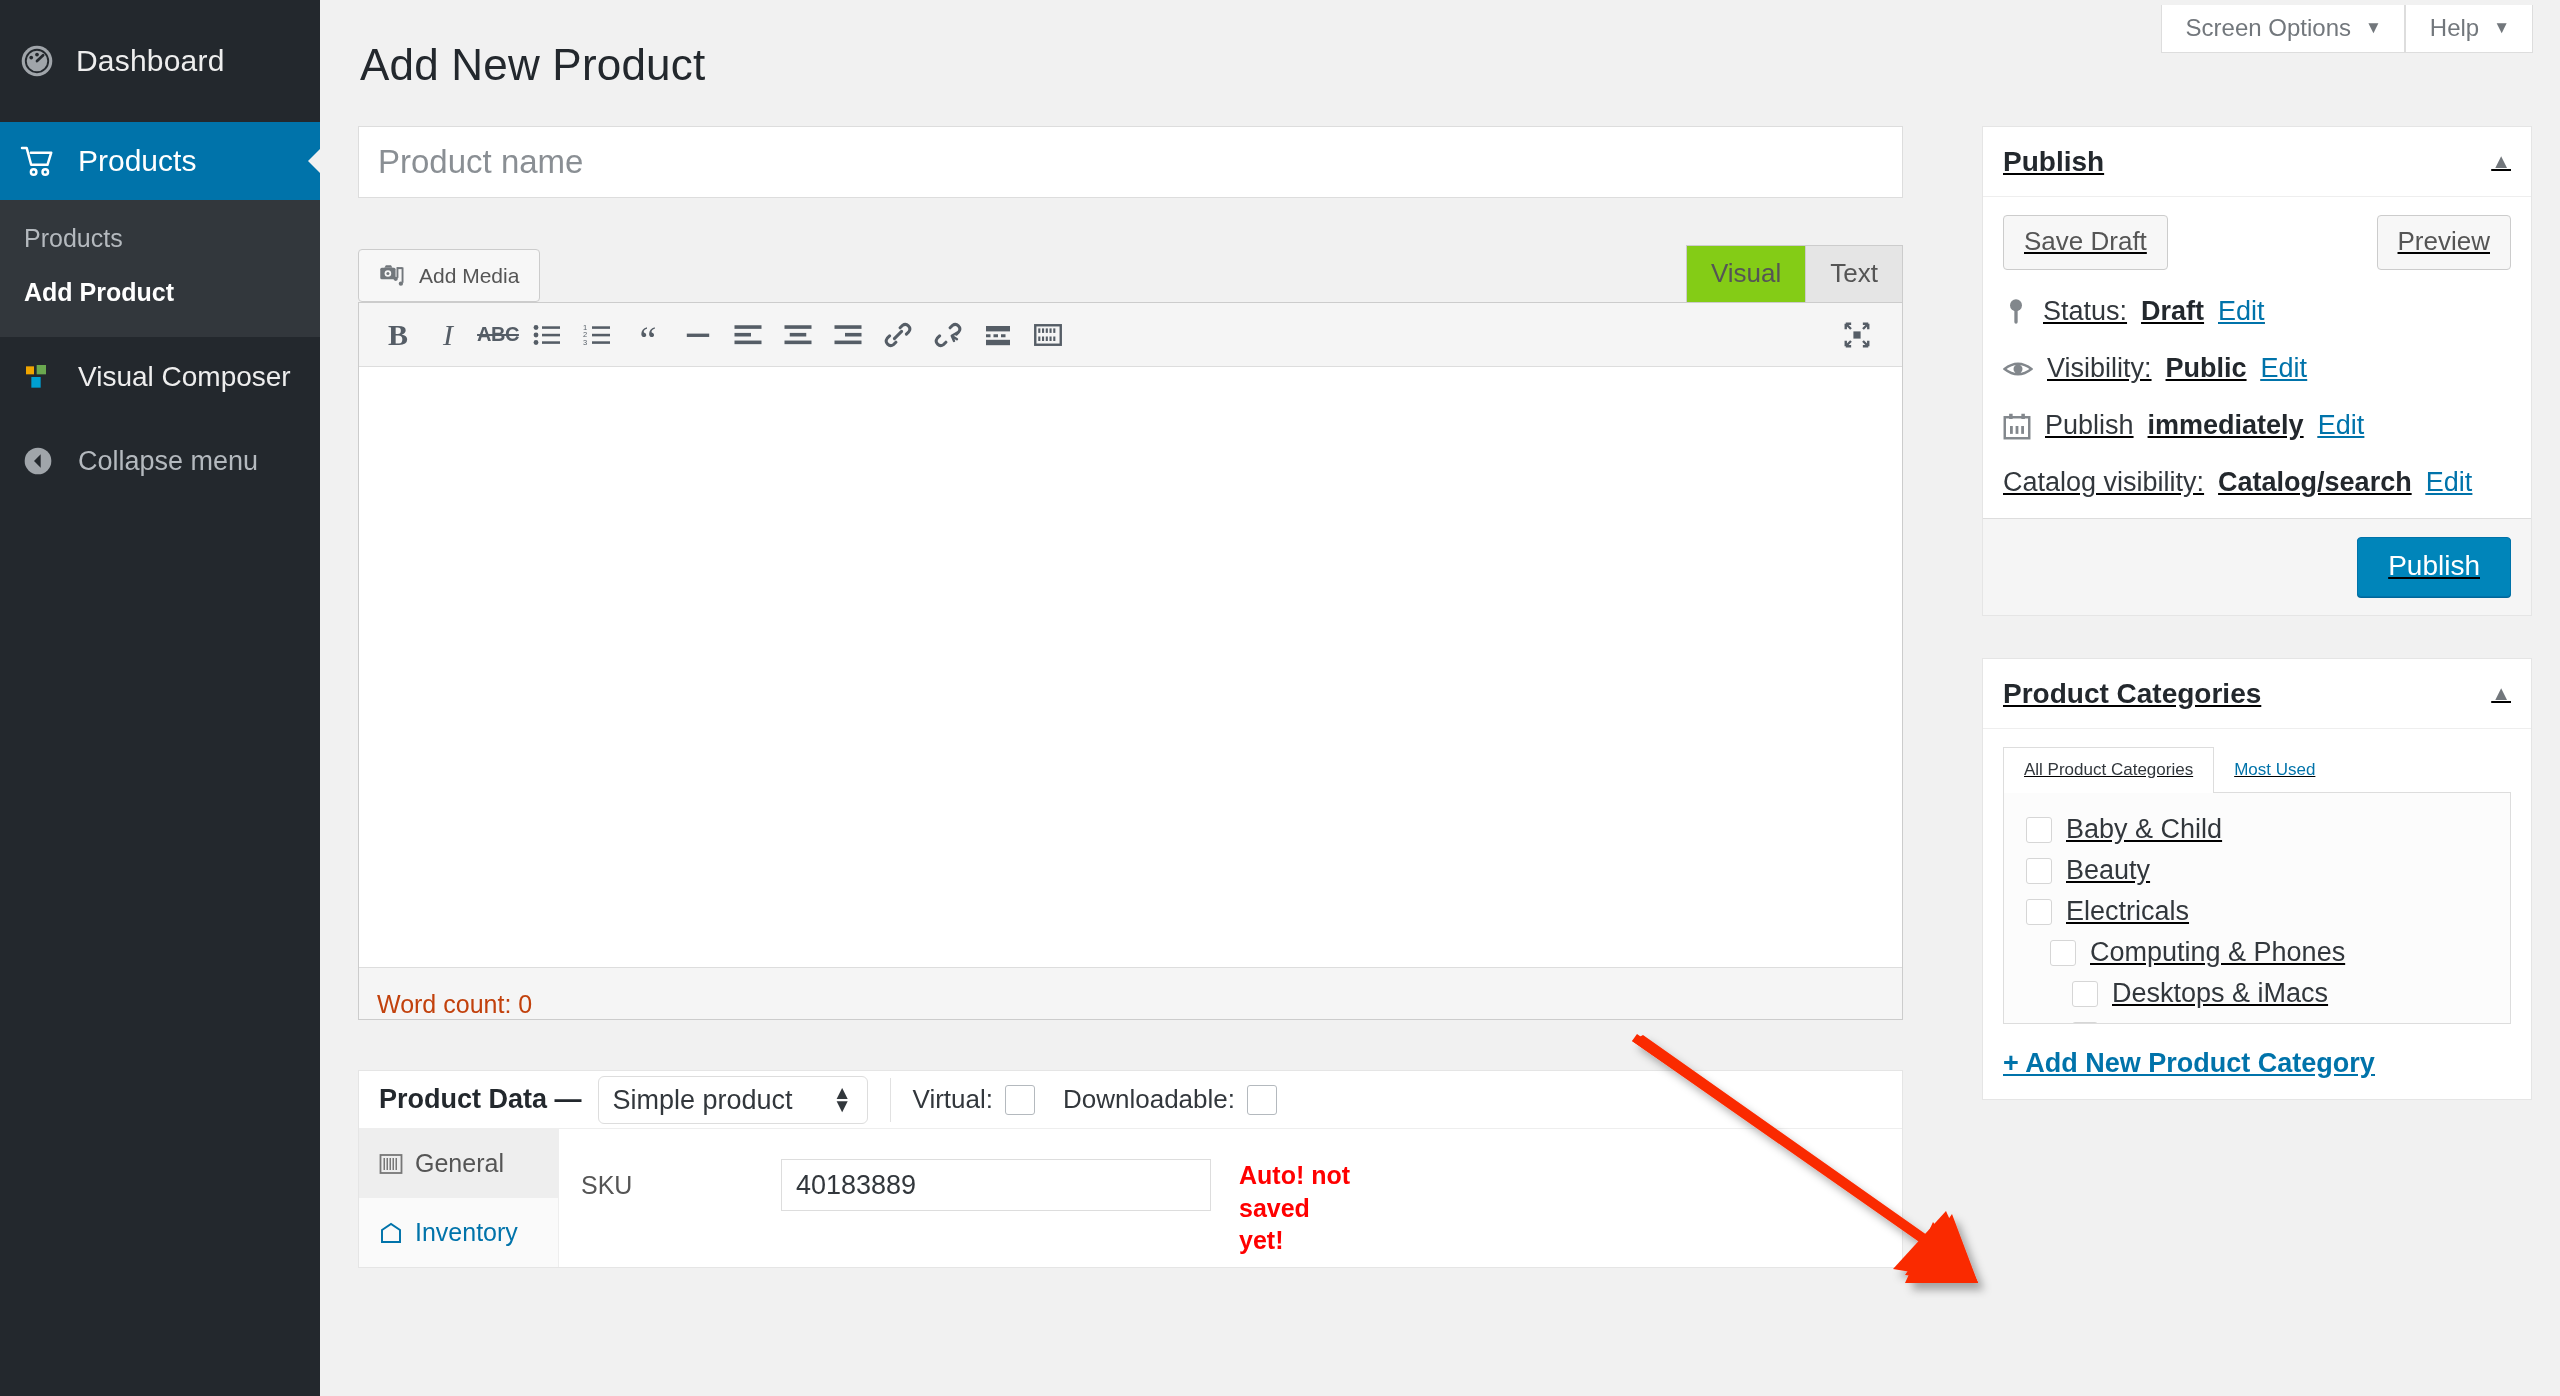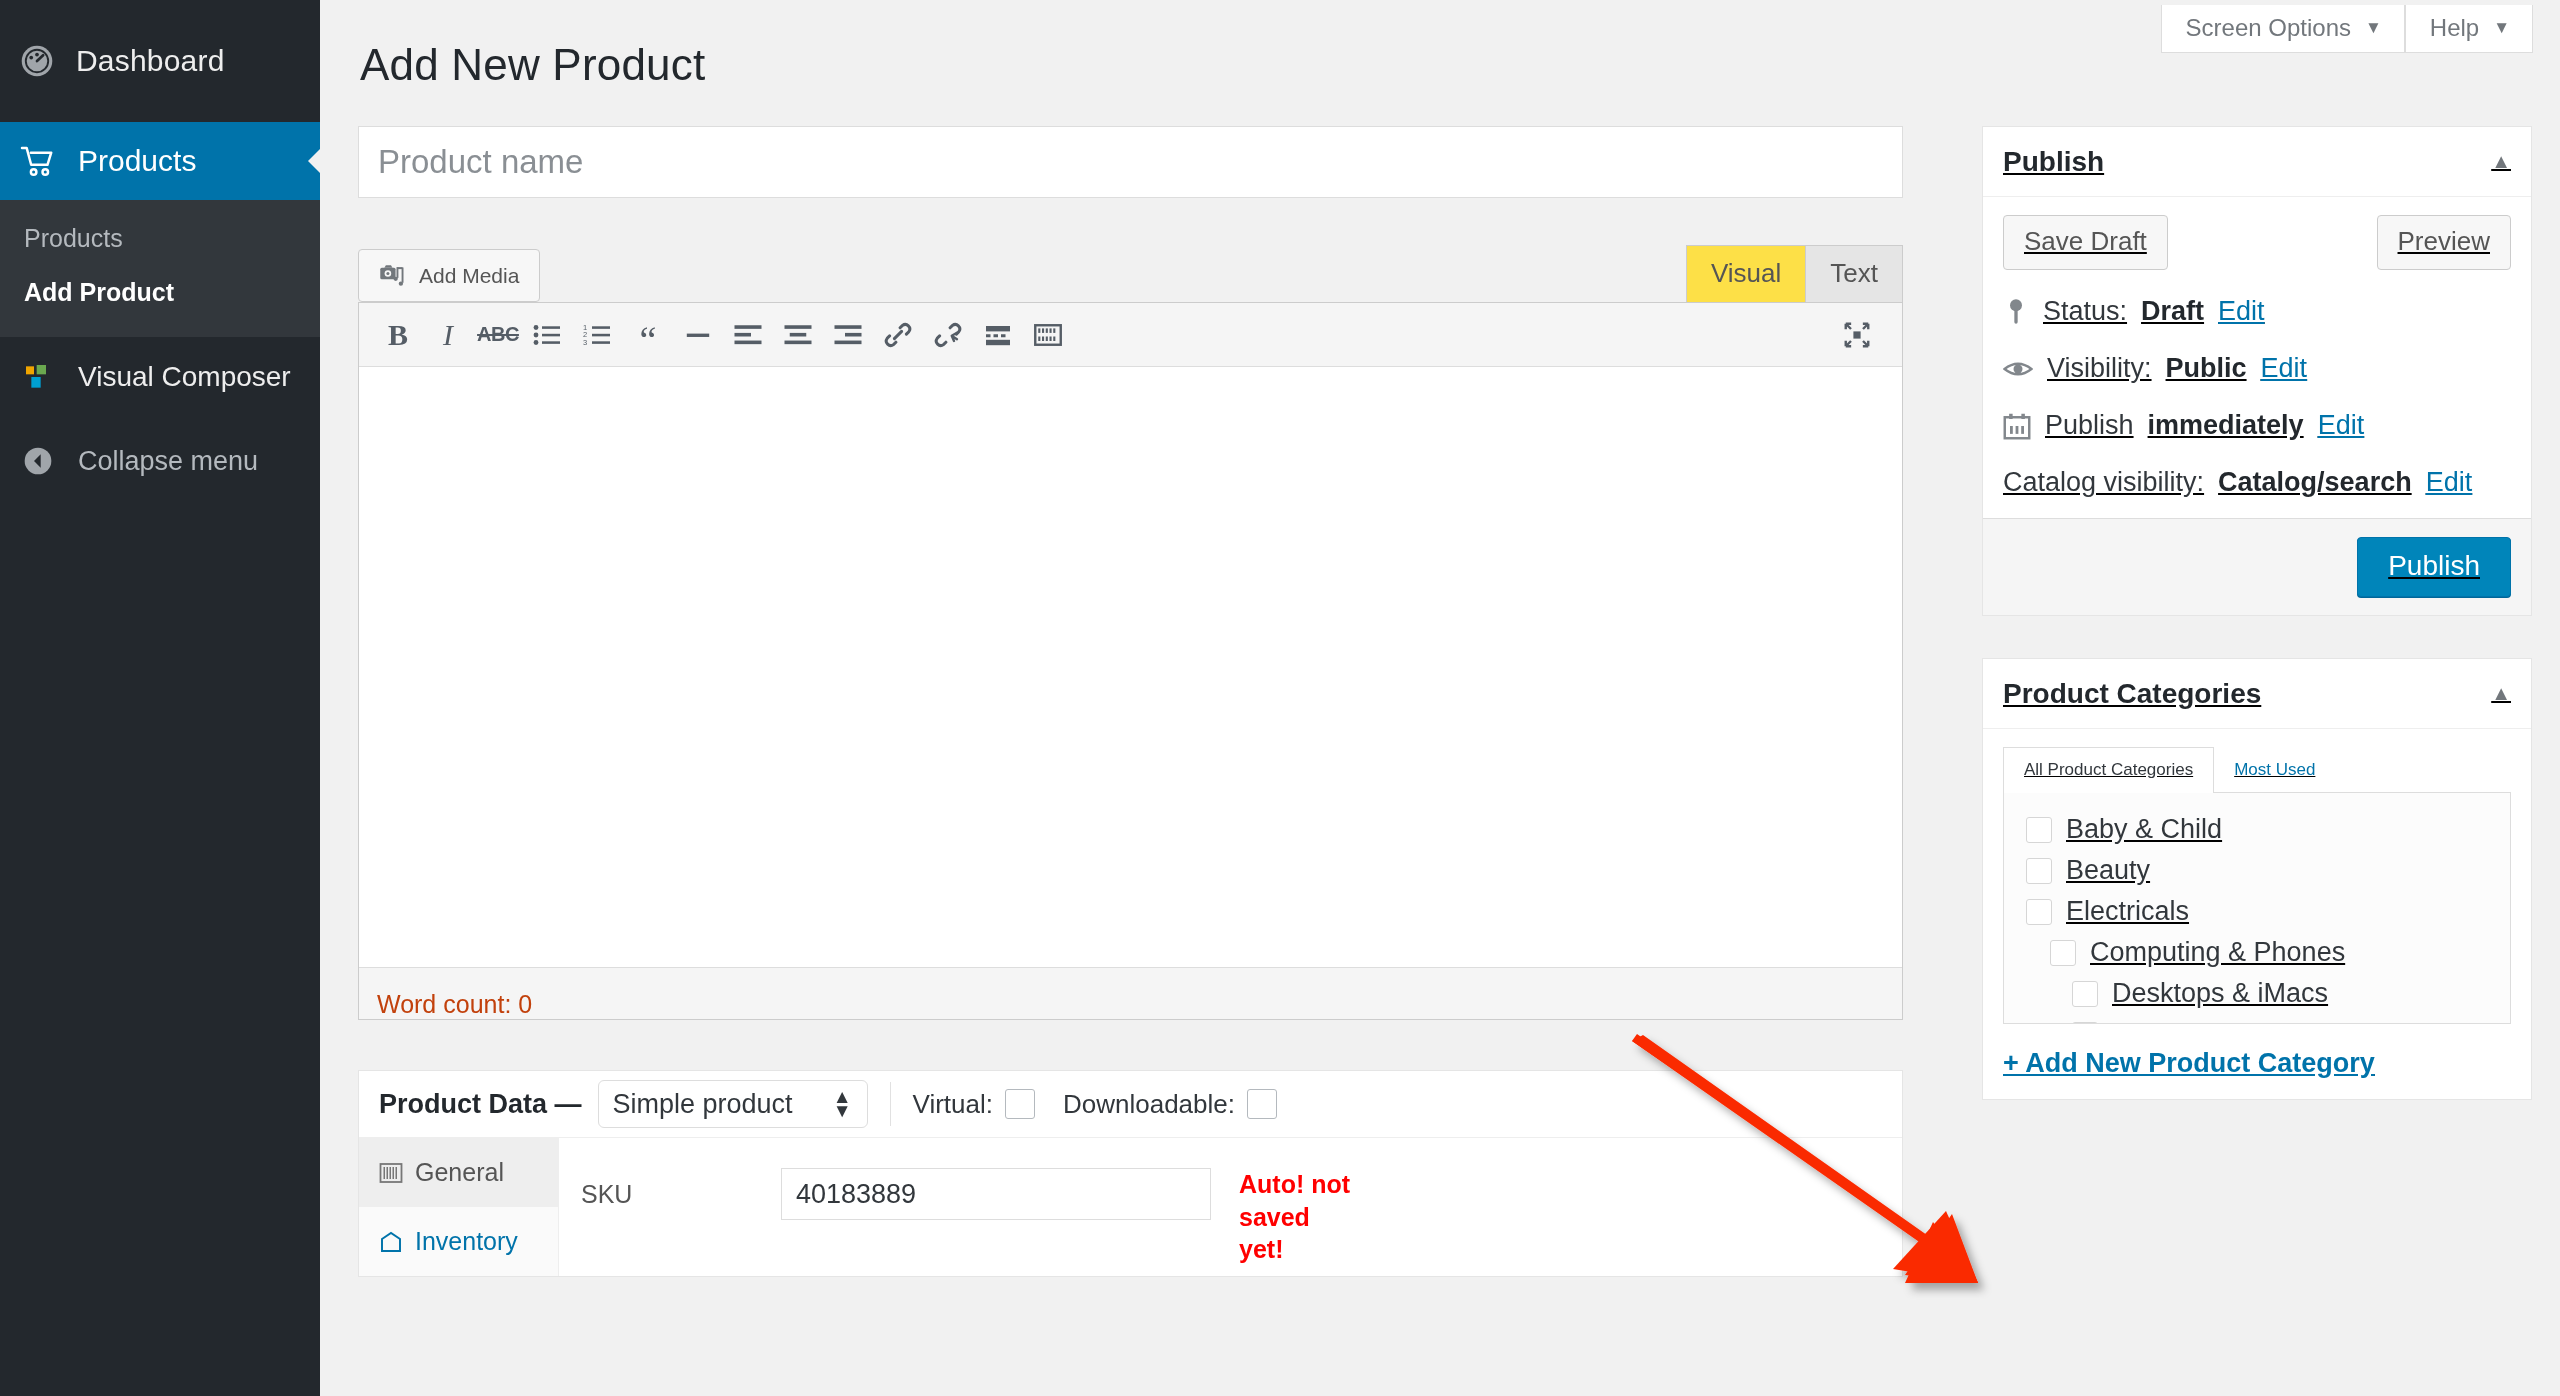--- a/index.html
+++ b/index.html
@@ -129,21 +129,21 @@
   }
   .ed-tabs { display: flex; align-items: flex-end; }
   .ed-tab {
     border: 1px solid #ccc;
     font-size: 26px;
     padding: 12px 24px 13px 24px;
     color: #555;
     background: #e5e5e5;
     border-bottom: none;
   }
-  .ed-tab.active { background: #fde047; color: #555; }
+  .ed-tab.active { background: #84cc16; color: #555; }
   .ed-tab + .ed-tab { border-left: none; }
 
   .editor-box {
     border: 1px solid #ccc;
     background: #fff;
     width: 1545px;
   }
   .ed-toolbar {
     background: #f5f5f5;
     border-bottom: 1px solid #ddd;
@@ -170,21 +170,21 @@
   }
 
   
   .pdata {
     margin-top: 50px;
     width: 1545px;
     background: #fff;
     border: 1px solid #e5e5e5;
   }
   .pdata-head {
-    height: 67px;
+    height: 58px;
     display: flex; align-items: center;
     padding: 0 20px;
     border-bottom: 1px solid #eee;
   }
   .pdata-head .pd-title {
     font-size: 27px; font-weight: bold; color: #23282d;
     margin-right: 16px;
   }
   .pd-select {
     appearance: none;

